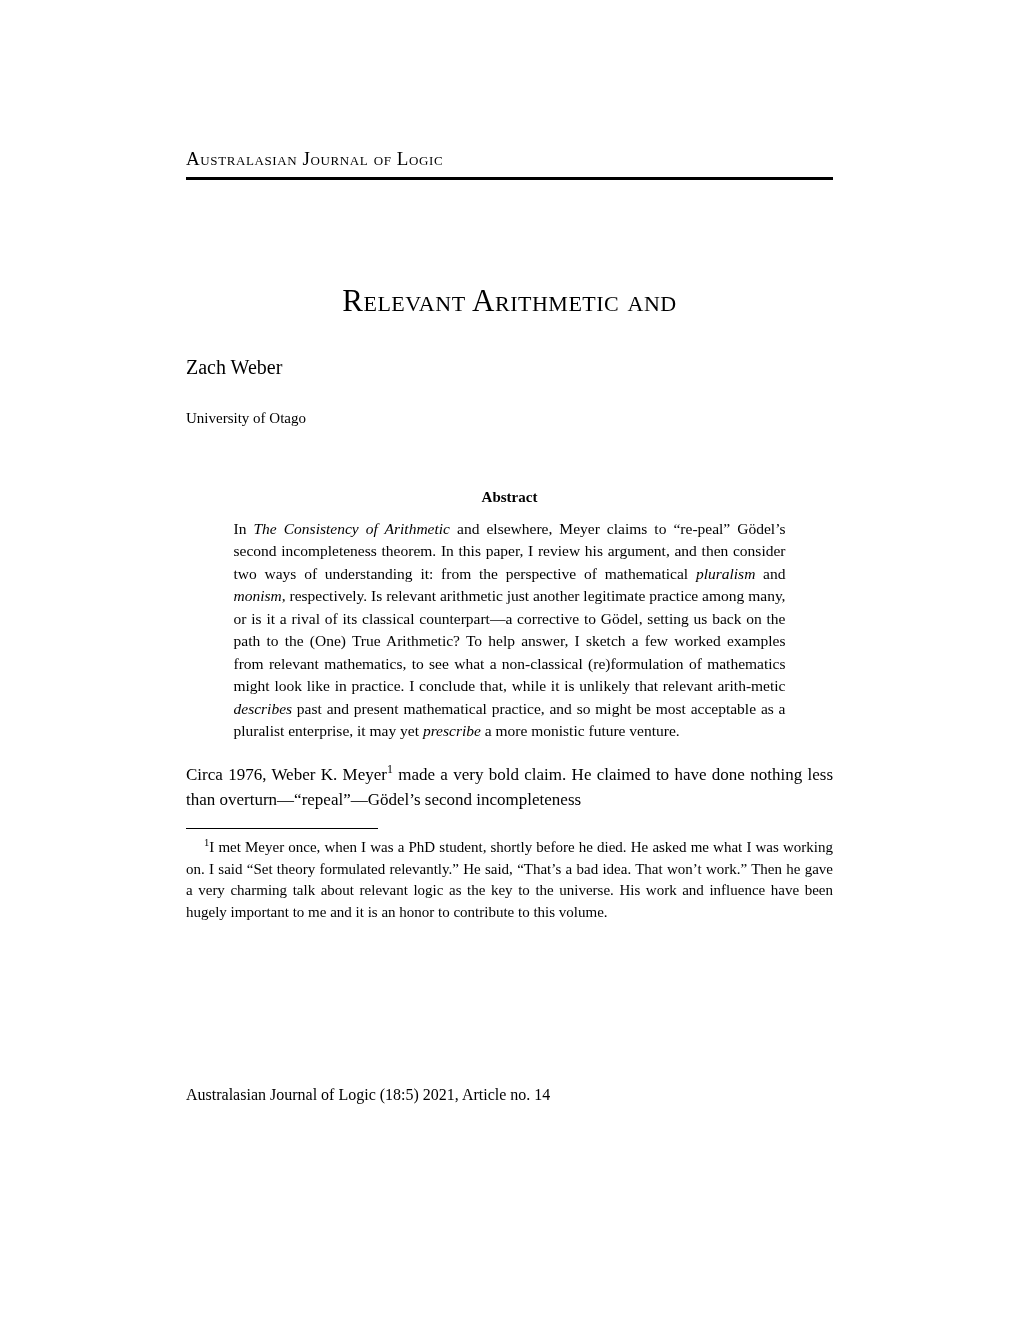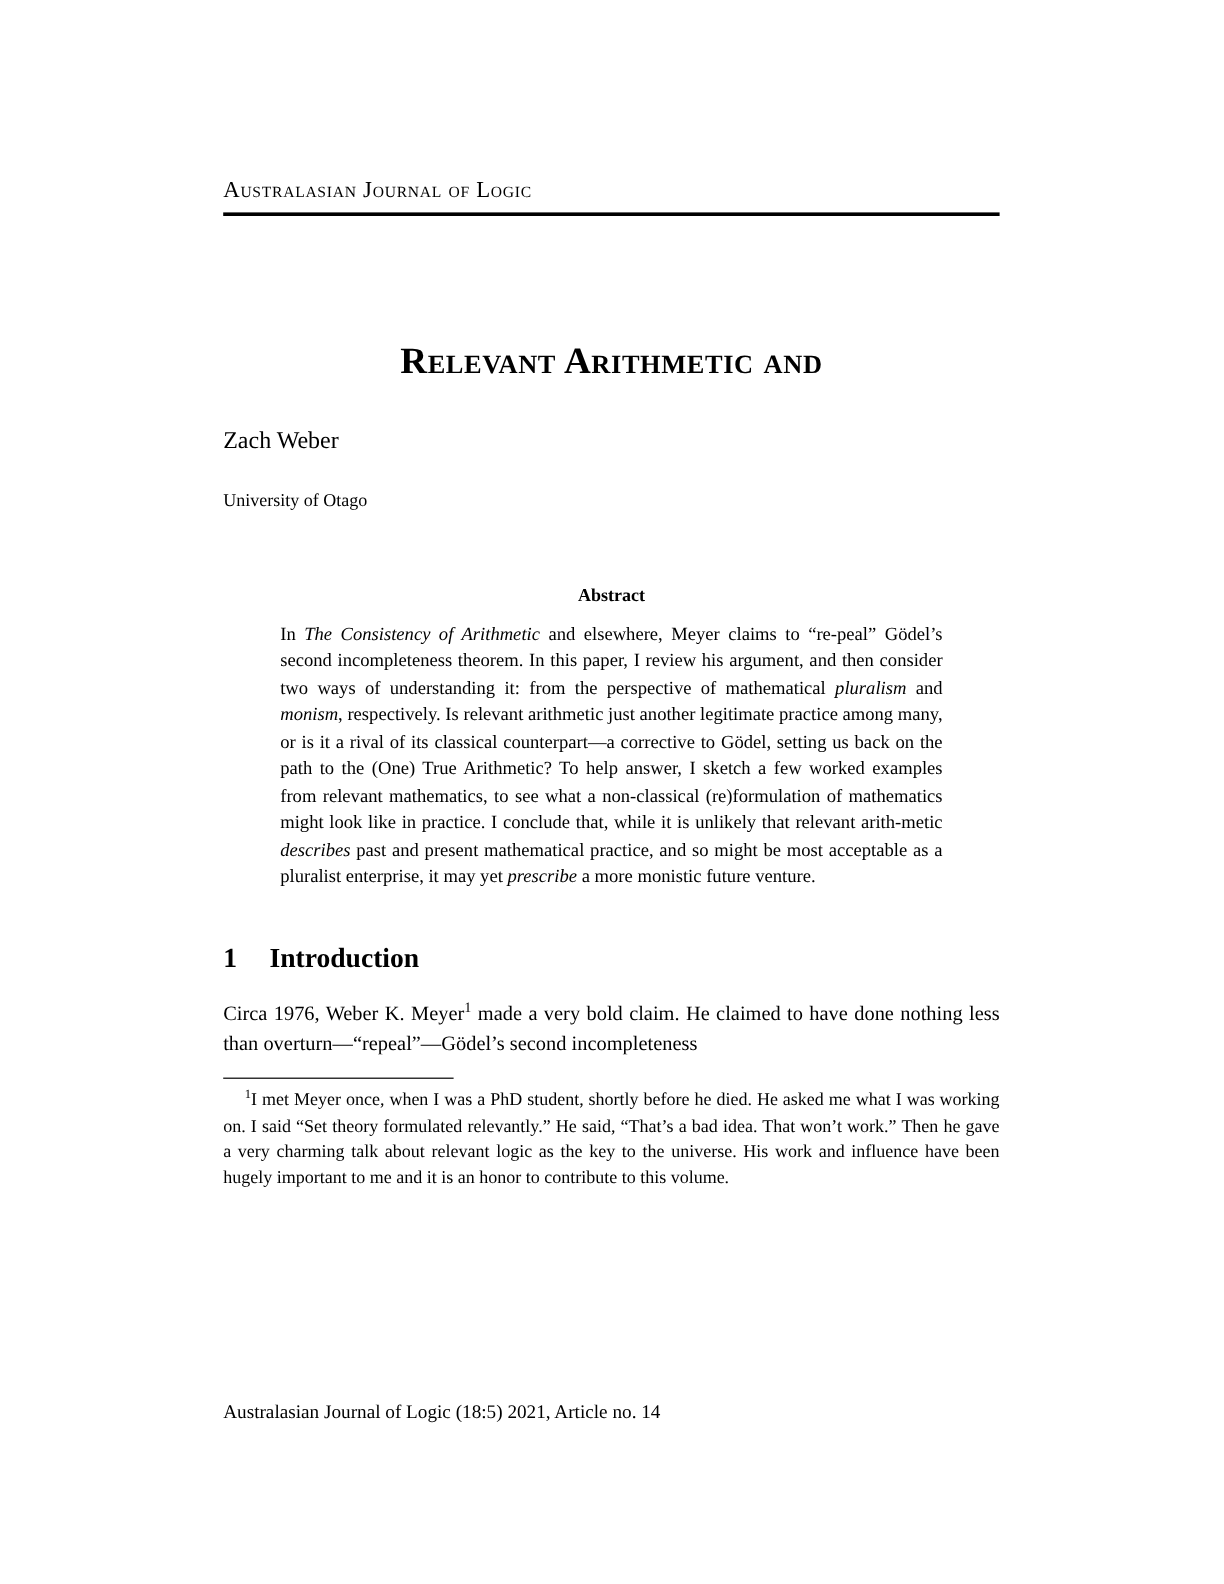--- a/index.html
+++ b/index.html
@@ -37,21 +37,21 @@
   .header-rule {
     border: none;
     border-top: 3px solid #000;
     margin: 7px 0 0 0;
     width: 100%;
   }
   .paper-title {
     margin: 100px 0 0 0;
     text-align: center;
     font-variant: small-caps;
-    font-weight: bold;
+    font-weight: normal;
     font-size: 31px;
     line-height: 1.38;
     letter-spacing: 0.5px;
   }
   .author-name {
     text-align: left;
     font-size: 20px;
     margin-top: 33px;
   }
   .affiliation {
@@ -100,21 +100,21 @@
     line-height: 1.43;
     text-align: justify;
   }
   .footnote-indent {
     display: inline-block;
     width: 18px;
   }
   .footer-line {
     position: absolute;
     left: 186px;
-    top: 1169px;
+    top: 1086px;
     font-size: 16px;
   }
   .it { font-style: italic; }
   sup { font-size: 70%; line-height: 0; }
 </style>
 </head>
 <body>
 
 <div class="page">
   <div class="content">
@@ -128,23 +128,20 @@
 
     <div class="author-name">Zach Weber</div>
 
     <div class="affiliation">University of Otago</div>
 
     <div class="abstract-block">
       <div class="abstract-heading">Abstract</div>
       <div class="abstract-body"><span>In </span><span class="it">The Consistency of Arithmetic</span><span> and elsewhere, Meyer claims to “re-peal” Gödel’s second incompleteness theorem. In this paper, I review his argument, and then consider two ways of understanding it: from the perspective of mathematical </span><span class="it">pluralism</span><span> and </span><span class="it">monism</span><span>, respectively. Is relevant arithmetic just another legitimate practice among many, or is it a rival of its classical counterpart—a corrective to Gödel, setting us back on the path to the (One) True Arithmetic? To help answer, I sketch a few worked examples from relevant mathematics, to see what a non-classical (re)formulation of mathematics might look like in practice. I conclude that, while it is unlikely that relevant arith-metic </span><span class="it">describes</span><span> past and present mathematical practice, and so might be most acceptable as a pluralist enterprise, it may yet </span><span class="it">prescribe</span><span> a more monistic future venture.</span></div>
     </div>
 
-    <h2 class="section-heading">
-      <span class="section-number">1</span><span>Introduction</span>
-    </h2>
 
     <div class="body-text"><span>Circa 1976, Weber K. Meyer</span><sup>1</sup><span> made a very bold claim. He claimed to have done nothing less than overturn—“repeal”—Gödel’s second incompleteness</span></div>
 
     <hr class="footnote-rule">
 
     <div class="footnote"><span class="footnote-indent"></span><span><sup>1</sup><span>I met Meyer once, when I was a PhD student, shortly before he died. He asked me what I was working on. I said “Set theory formulated relevantly.” He said, “That’s a bad idea. That won’t work.” Then he gave a very charming talk about relevant logic as the key to the universe. His work and influence have been hugely important to me and it is an honor to contribute to this volume.</span></span></div>
 
   </div>
 
   <div class="footer-line">Australasian Journal of Logic (18:5) 2021, Article no. 14</div>

